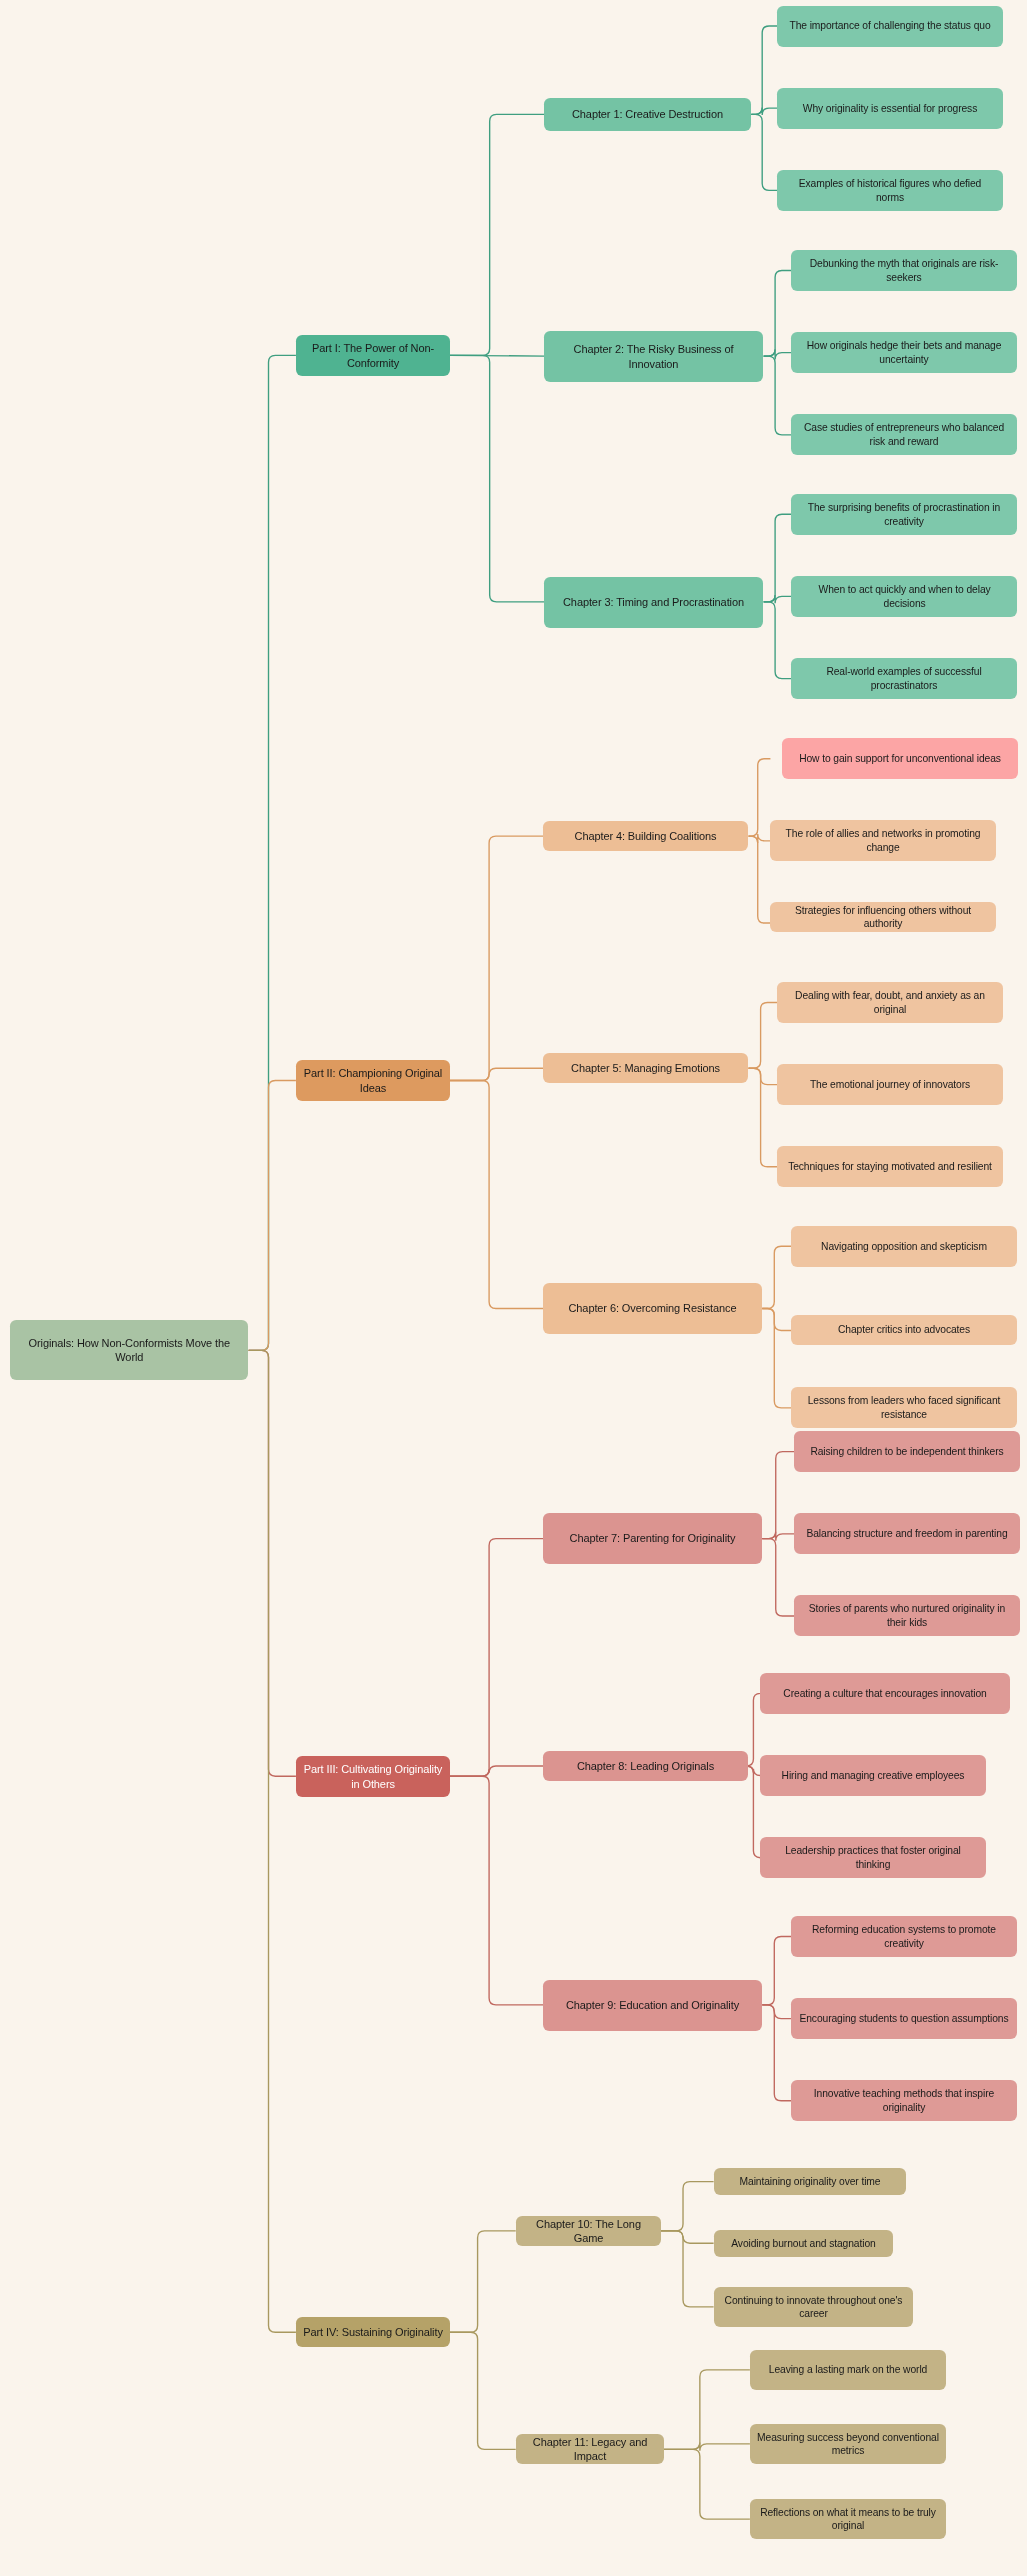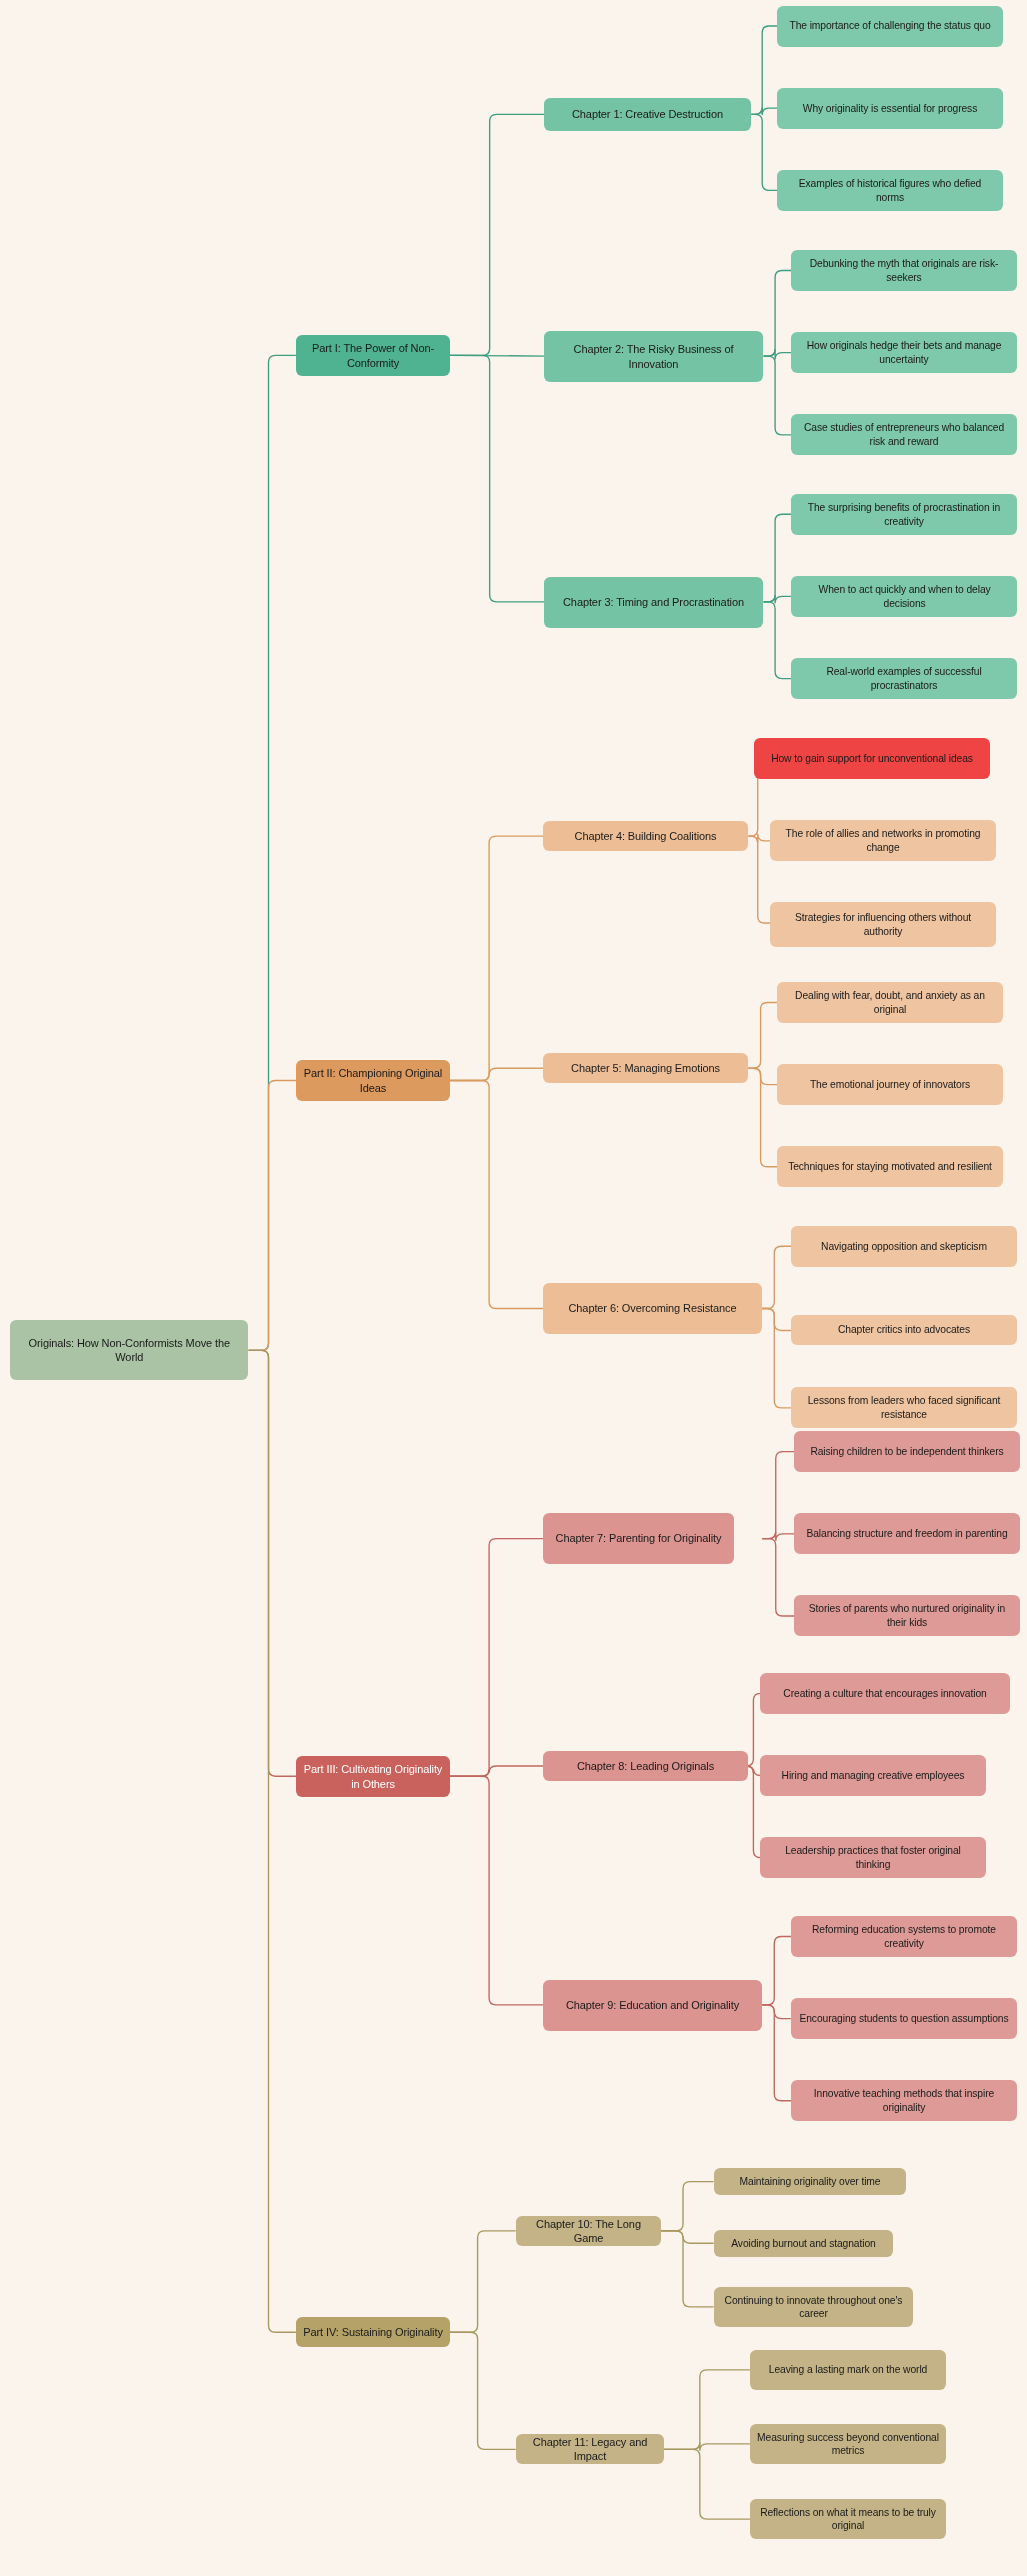--- a/index.html
+++ b/index.html
@@ -104,33 +104,33 @@
     <div class="node chap" style="left: 544px; top: 331px; width: 219px; height: 51px; background: rgb(116, 195, 164); color: rgb(26, 26, 26);">Chapter 2: The Risky Business of Innovation</div>
     <div class="node leaf" style="left: 791px; top: 250px; width: 226px; height: 41px; background: rgb(126, 200, 171); color: rgb(26, 26, 26);">Debunking the myth that originals are risk-seekers</div>
     <div class="node leaf" style="left: 791px; top: 332px; width: 226px; height: 41px; background: rgb(126, 200, 171); color: rgb(26, 26, 26);">How originals hedge their bets and manage uncertainty</div>
     <div class="node leaf" style="left: 791px; top: 414px; width: 226px; height: 41px; background: rgb(126, 200, 171); color: rgb(26, 26, 26);">Case studies of entrepreneurs who balanced risk and reward</div>
     <div class="node chap" style="left: 544px; top: 577px; width: 219px; height: 51px; background: rgb(116, 195, 164); color: rgb(26, 26, 26);">Chapter 3: Timing and Procrastination</div>
     <div class="node leaf" style="left: 791px; top: 494px; width: 226px; height: 41px; background: rgb(126, 200, 171); color: rgb(26, 26, 26);">The surprising benefits of procrastination in creativity</div>
     <div class="node leaf" style="left: 791px; top: 576px; width: 226px; height: 41px; background: rgb(126, 200, 171); color: rgb(26, 26, 26); padding-left: 8px;">When to act quickly and when to delay decisions</div>
     <div class="node leaf" style="left: 791px; top: 658px; width: 226px; height: 41px; background: rgb(126, 200, 171); color: rgb(26, 26, 26);">Real-world examples of successful procrastinators</div>
     <div class="node part" style="left: 296px; top: 1060px; width: 154px; height: 41px; background: rgb(221, 154, 95); color: rgb(26, 26, 26);">Part II: Championing Original Ideas</div>
     <div class="node chap" style="left: 543px; top: 821px; width: 205px; height: 30px; background: rgb(237, 190, 149); color: rgb(26, 26, 26);">Chapter 4: Building Coalitions</div>
-    <div class="node leaf" style="left: 754px; top: 738px; width: 236px; height: 41px; background: #ef4444; color: rgb(26, 26, 26);">How to gain support for unconventional ideas</div>
+    <div class="node leaf" style="left: 782px; top: 738px; width: 236px; height: 41px; background: #fca5a5; color: rgb(26, 26, 26);">How to gain support for unconventional ideas</div>
     <div class="node leaf" style="left: 770px; top: 820px; width: 226px; height: 41px; background: rgb(239, 196, 160); color: rgb(26, 26, 26);">The role of allies and networks in promoting change</div>
-    <div class="node leaf" style="left: 770px; top: 902px; width: 226px; height: 45px; background: rgb(239, 196, 160); color: rgb(26, 26, 26);">Strategies for influencing others without authority</div>
+    <div class="node leaf" style="left: 770px; top: 902px; width: 226px; height: 30px; background: rgb(239, 196, 160); color: rgb(26, 26, 26);">Strategies for influencing others without authority</div>
     <div class="node chap" style="left: 543px; top: 1053px; width: 205px; height: 30px; background: rgb(237, 190, 149); color: rgb(26, 26, 26);">Chapter 5: Managing Emotions</div>
     <div class="node leaf" style="left: 777px; top: 982px; width: 226px; height: 41px; background: rgb(239, 196, 160); color: rgb(26, 26, 26);">Dealing with fear, doubt, and anxiety as an original</div>
     <div class="node leaf" style="left: 777px; top: 1064px; width: 226px; height: 41px; background: rgb(239, 196, 160); color: rgb(26, 26, 26);">The emotional journey of innovators</div>
     <div class="node leaf" style="left: 777px; top: 1146px; width: 226px; height: 41px; background: rgb(239, 196, 160); color: rgb(26, 26, 26);">Techniques for staying motivated and resilient</div>
     <div class="node chap" style="left: 543px; top: 1283px; width: 219px; height: 51px; background: rgb(237, 190, 149); color: rgb(26, 26, 26);">Chapter 6: Overcoming Resistance</div>
     <div class="node leaf" style="left: 791px; top: 1226px; width: 226px; height: 41px; background: rgb(239, 196, 160); color: rgb(26, 26, 26);">Navigating opposition and skepticism</div>
     <div class="node leaf" style="left: 791px; top: 1315px; width: 226px; height: 30px; background: rgb(239, 196, 160); color: rgb(26, 26, 26);">Chapter critics into advocates</div>
     <div class="node leaf" style="left: 791px; top: 1387px; width: 226px; height: 41px; background: rgb(239, 196, 160); color: rgb(26, 26, 26);">Lessons from leaders who faced significant resistance</div>
     <div class="node part" style="left: 296px; top: 1756px; width: 154px; height: 41px; background: rgb(201, 98, 92); color: rgb(255, 255, 255);">Part III: Cultivating Originality in Others</div>
-    <div class="node chap" style="left: 543px; top: 1513px; width: 191px; height: 51px; background: rgb(219, 148, 144); color: rgb(26, 26, 26);">Chapter 7: Parenting for Originality</div>
+    <div class="node chap" style="left: 543px; top: 1513px; width: 219px; height: 51px; background: rgb(219, 148, 144); color: rgb(26, 26, 26);">Chapter 7: Parenting for Originality</div>
     <div class="node leaf" style="left: 794px; top: 1431px; width: 226px; height: 41px; background: rgb(222, 154, 150); color: rgb(26, 26, 26);">Raising children to be independent thinkers</div>
     <div class="node leaf" style="left: 794px; top: 1513px; width: 226px; height: 41px; background: rgb(222, 154, 150); color: rgb(26, 26, 26);">Balancing structure and freedom in parenting</div>
     <div class="node leaf" style="left: 794px; top: 1595px; width: 226px; height: 41px; background: rgb(222, 154, 150); color: rgb(26, 26, 26);">Stories of parents who nurtured originality in their kids</div>
     <div class="node chap" style="left: 543px; top: 1751px; width: 205px; height: 30px; background: rgb(219, 148, 144); color: rgb(26, 26, 26);">Chapter 8: Leading Originals</div>
     <div class="node leaf" style="left: 760px; top: 1673px; width: 250px; height: 41px; background: rgb(222, 154, 150); color: rgb(26, 26, 26);">Creating a culture that encourages innovation</div>
     <div class="node leaf" style="left: 760px; top: 1755px; width: 226px; height: 41px; background: rgb(222, 154, 150); color: rgb(26, 26, 26);">Hiring and managing creative employees</div>
     <div class="node leaf" style="left: 760px; top: 1837px; width: 226px; height: 41px; background: rgb(222, 154, 150); color: rgb(26, 26, 26);">Leadership practices that foster original thinking</div>
     <div class="node chap" style="left: 543px; top: 1980px; width: 219px; height: 51px; background: rgb(219, 148, 144); color: rgb(26, 26, 26);">Chapter 9: Education and Originality</div>
     <div class="node leaf" style="left: 791px; top: 1916px; width: 226px; height: 41px; background: rgb(222, 154, 150); color: rgb(26, 26, 26);">Reforming education systems to promote creativity</div>
     <div class="node leaf" style="left: 791px; top: 1998px; width: 226px; height: 41px; background: rgb(222, 154, 150); color: rgb(26, 26, 26);">Encouraging students to question assumptions</div>

